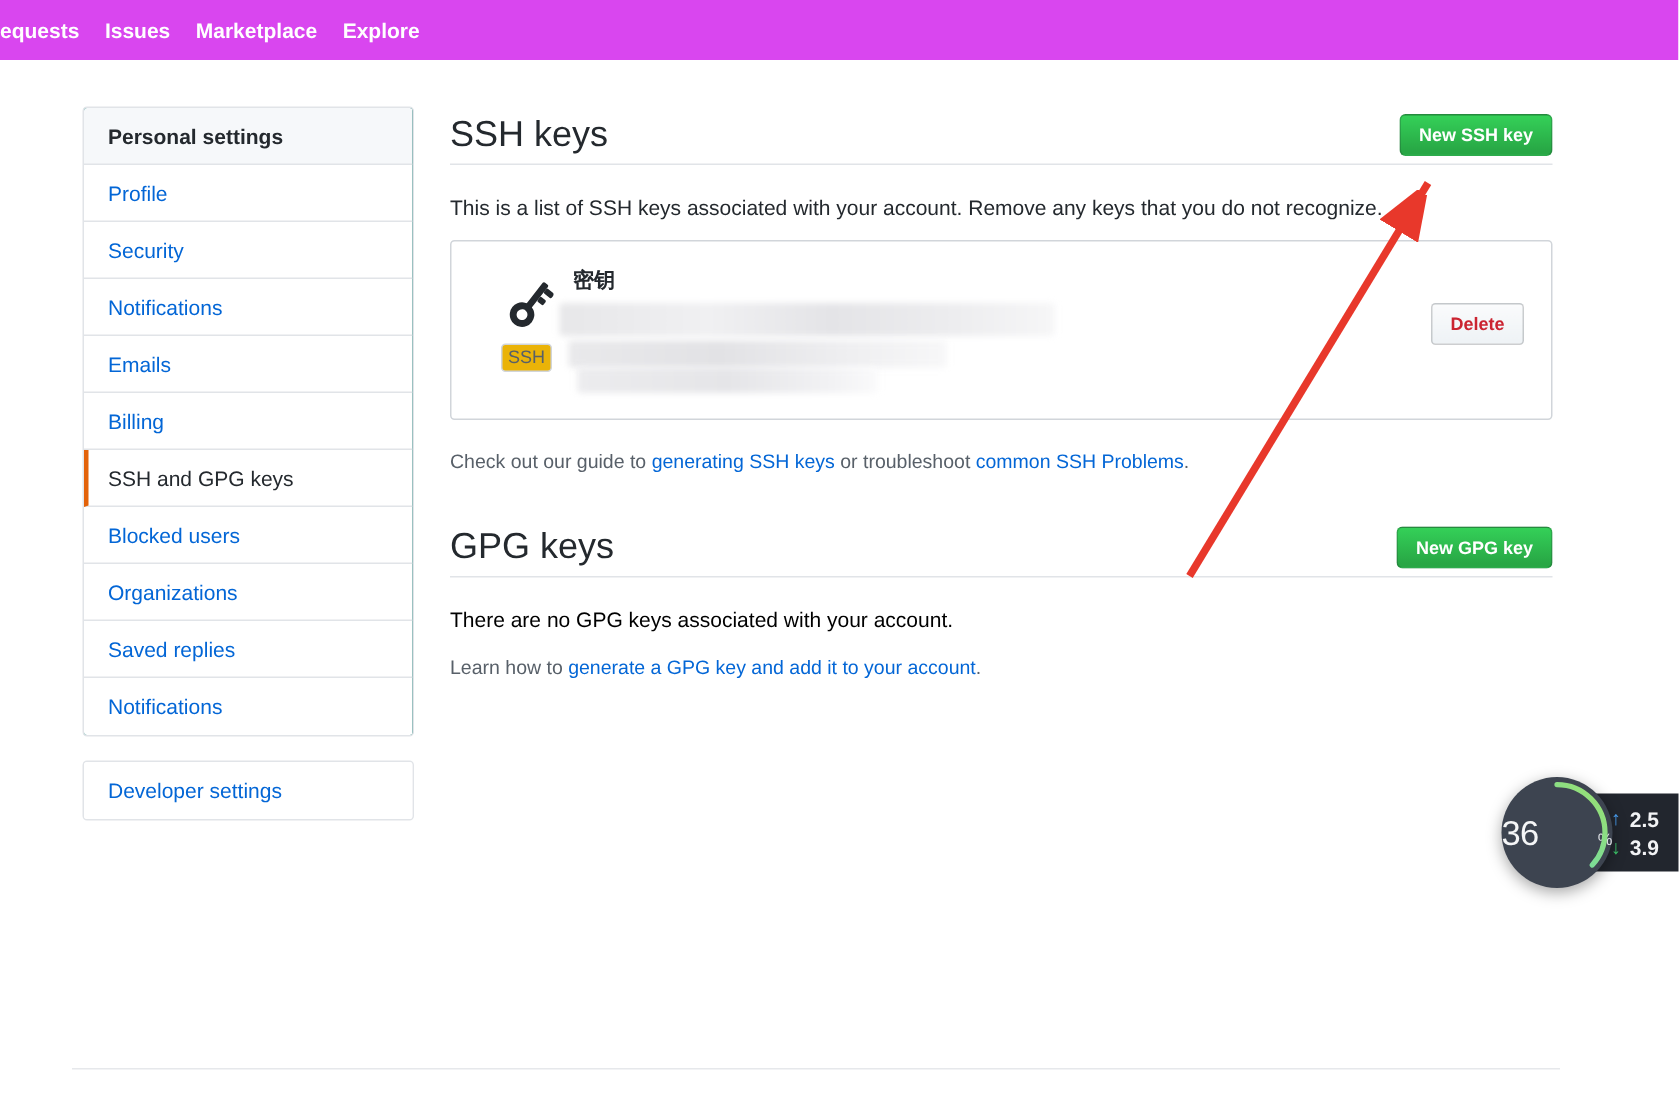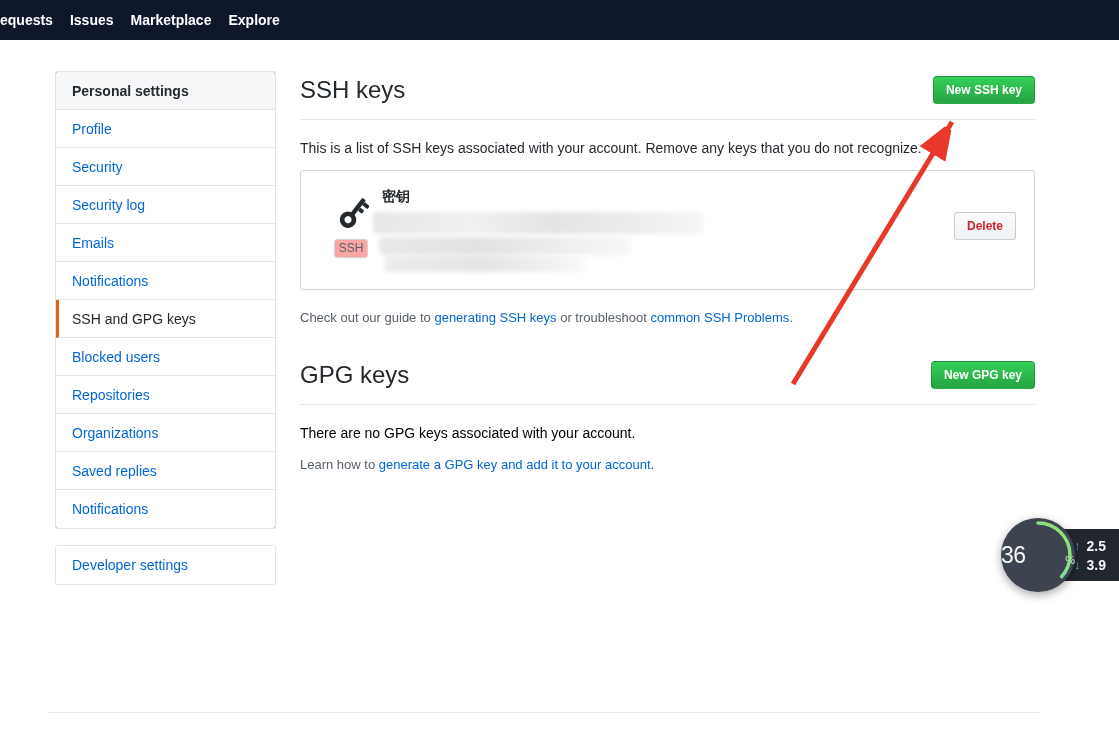--- a/index.html
+++ b/index.html
@@ -4,21 +4,21 @@
 <style>
   * { margin:0; padding:0; box-sizing:border-box; }
   html,body { width:1119px; height:732px; }
   body {
     font-family:"Liberation Sans","DejaVu Sans",sans-serif;
     background:#ffffff; color:#24292e; position:relative; overflow:hidden;
   }
   
   .topnav {
     position:absolute; top:0; left:0; width:1119px; height:40px;
-    background:#0f172a; display:flex; align-items:center; gap:17px;
+    background:#d946ef; display:flex; align-items:center; gap:17px;
   }
   .topnav a {
     color:#ffffff; font-size:14px; font-weight:700; text-decoration:none; white-space:nowrap;
   }
   .topnav a:first-child { margin-left:0; }
   
   .sidebar { position:absolute; left:55px; top:71px; width:221px; }
   .menu {
     border:1px solid #e1e4e8; border-radius:3px; background:#0f766e; overflow:hidden;
   }
@@ -33,40 +33,40 @@
   }
   .menu-item:last-child { border-bottom:none; }
   .menu-item.active {
     color:#24292e; font-weight:400; border-left:3px solid #e36209; padding-left:13px;
   }
   .menu.secondary { margin-top:16px; }
   
   .main { position:absolute; left:300px; top:64px; width:735px; }
   .section-header {
     display:flex; justify-content:space-between; align-items:flex-start;
-    margin-top:12px; padding-bottom:14px; border-bottom:1px solid #e1e4e8;
+    margin-top:12px; padding-bottom:4px; border-bottom:1px solid #e1e4e8;
   }
   .section-header h1 { font-size:24px; font-weight:400; color:#24292e; line-height:1.2; }
   .btn-green {
     background:linear-gradient(-180deg,#34d058,#28a745 90%);
     border:1px solid rgba(27,31,35,.2); border-radius:4px;
     color:#fff; font-size:12px; font-weight:700; padding:6px 12px; cursor:pointer;
     font-family:inherit;
   }
   .desc { margin-top:20px; font-size:14px; color:#24292e; }
   
   .key-card {
     position:relative; margin-top:14px; height:120px;
     border:1px solid #d1d5da; border-radius:3px; background:#fff;
   }
   .key-icon { position:absolute; left:34px; top:22px; width:34px; height:44px; }
   .ssh-badge {
     position:absolute; left:33px; top:68px; width:34px; height:19px;
     border:1px solid #d1d5da; border-radius:3px; font-size:12px; color:#586069;
-    display:flex; align-items:center; justify-content:center; background:#fca5a5;
+    display:flex; align-items:center; justify-content:center; background:#eab308;
   }
   .key-title { position:absolute; left:81px; top:17px; font-size:14px; font-weight:700; color:#24292e; }
   .blur-line { position:absolute; border-radius:2px; filter:blur(2px); }
   .blur-1 { left:72px; top:41px; width:330px; height:22px;
     background:linear-gradient(90deg,#e7e7e9,#f0f0f2 30%,#e4e4e7 55%,#ededef 80%,#f6f6f7); }
   .blur-2 { left:78px; top:66px; width:252px; height:18px;
     background:linear-gradient(90deg,#e9e9eb,#e2e2e5 40%,#efeff1 75%,#f7f7f8); }
   .blur-3 { left:84px; top:84px; width:200px; height:17px;
     background:linear-gradient(90deg,#ececee,#e5e5e8 50%,#f2f2f4 85%,#fafafb); }
   .btn-delete {
@@ -111,26 +111,25 @@
   <a>Issues</a>
   <a>Marketplace</a>
   <a>Explore</a>
 </nav>
 
 <aside class="sidebar">
   <div class="menu">
     <div class="menu-header">Personal settings</div>
     <a class="menu-item">Profile</a>
     <a class="menu-item">Security</a>
-    <a class="menu-item">Security log</a>
+    <a class="menu-item">Notifications</a>
     <a class="menu-item">Emails</a>
-    <a class="menu-item">Notifications</a>
+    <a class="menu-item">Billing</a>
     <a class="menu-item active">SSH and GPG keys</a>
     <a class="menu-item">Blocked users</a>
-    <a class="menu-item">Repositories</a>
     <a class="menu-item">Organizations</a>
     <a class="menu-item">Saved replies</a>
     <a class="menu-item">Notifications</a>
   </div>
   <div class="menu secondary">
     <a class="menu-item">Developer settings</a>
   </div>
 </aside>
 
 <main class="main">

